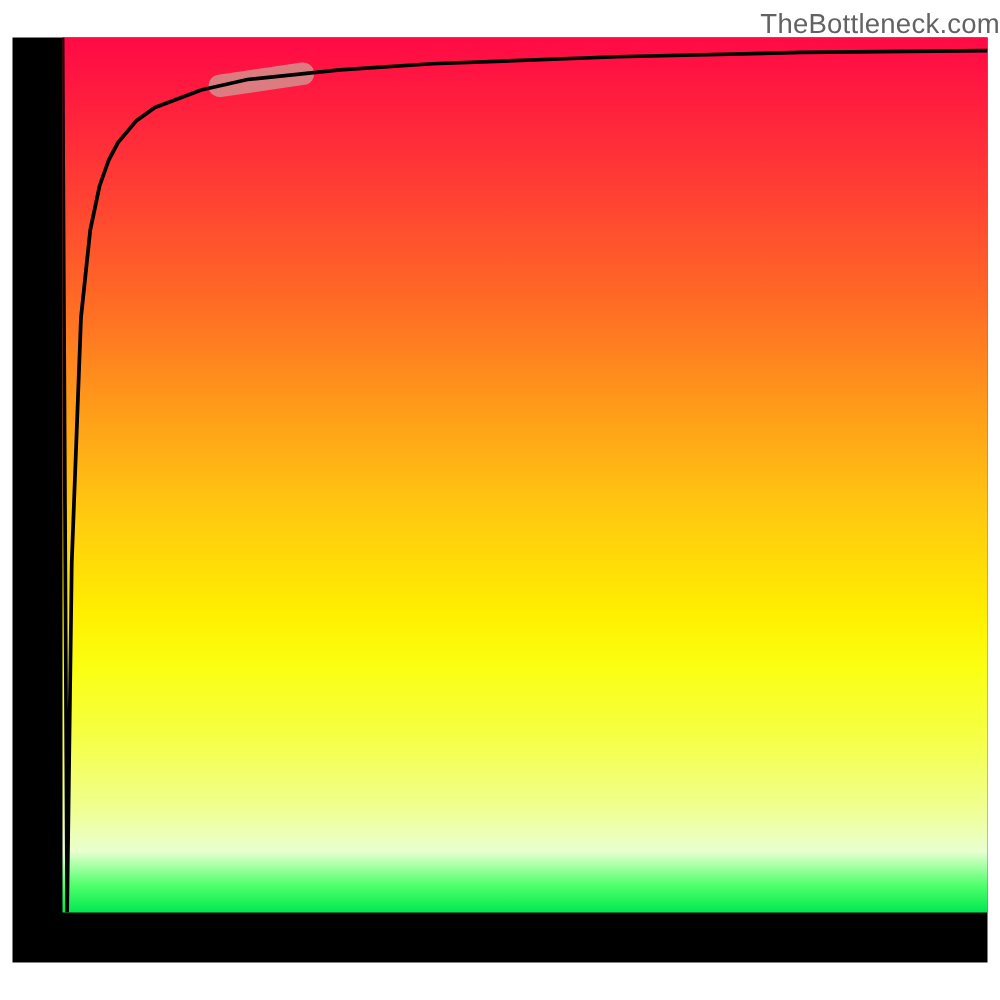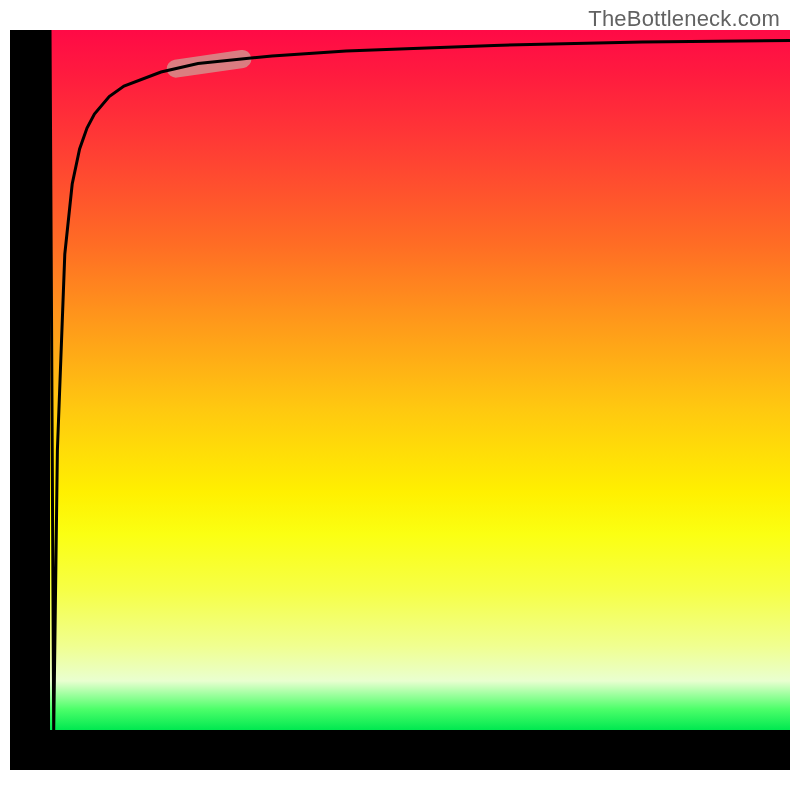--- a/index.html
+++ b/index.html
@@ -5,21 +5,21 @@
   * { margin: 0; padding: 0; box-sizing: border-box; }
   html, body { width: 800px; height: 800px; overflow: hidden; background: #fff; }
   .container {
     position: relative;
     width: 800px;
     height: 800px;
   }
   .attribution {
     position: absolute;
     top: 6px;
-    right: 20px;
+    right: 0;
     font-family: Arial, Helvetica, sans-serif;
     font-size: 22px;
     color: #626262;
     letter-spacing: 0.2px;
   }
   .plot-outer {
     position: absolute;
     left: 10px;
     top: 30px;
     width: 780px;

